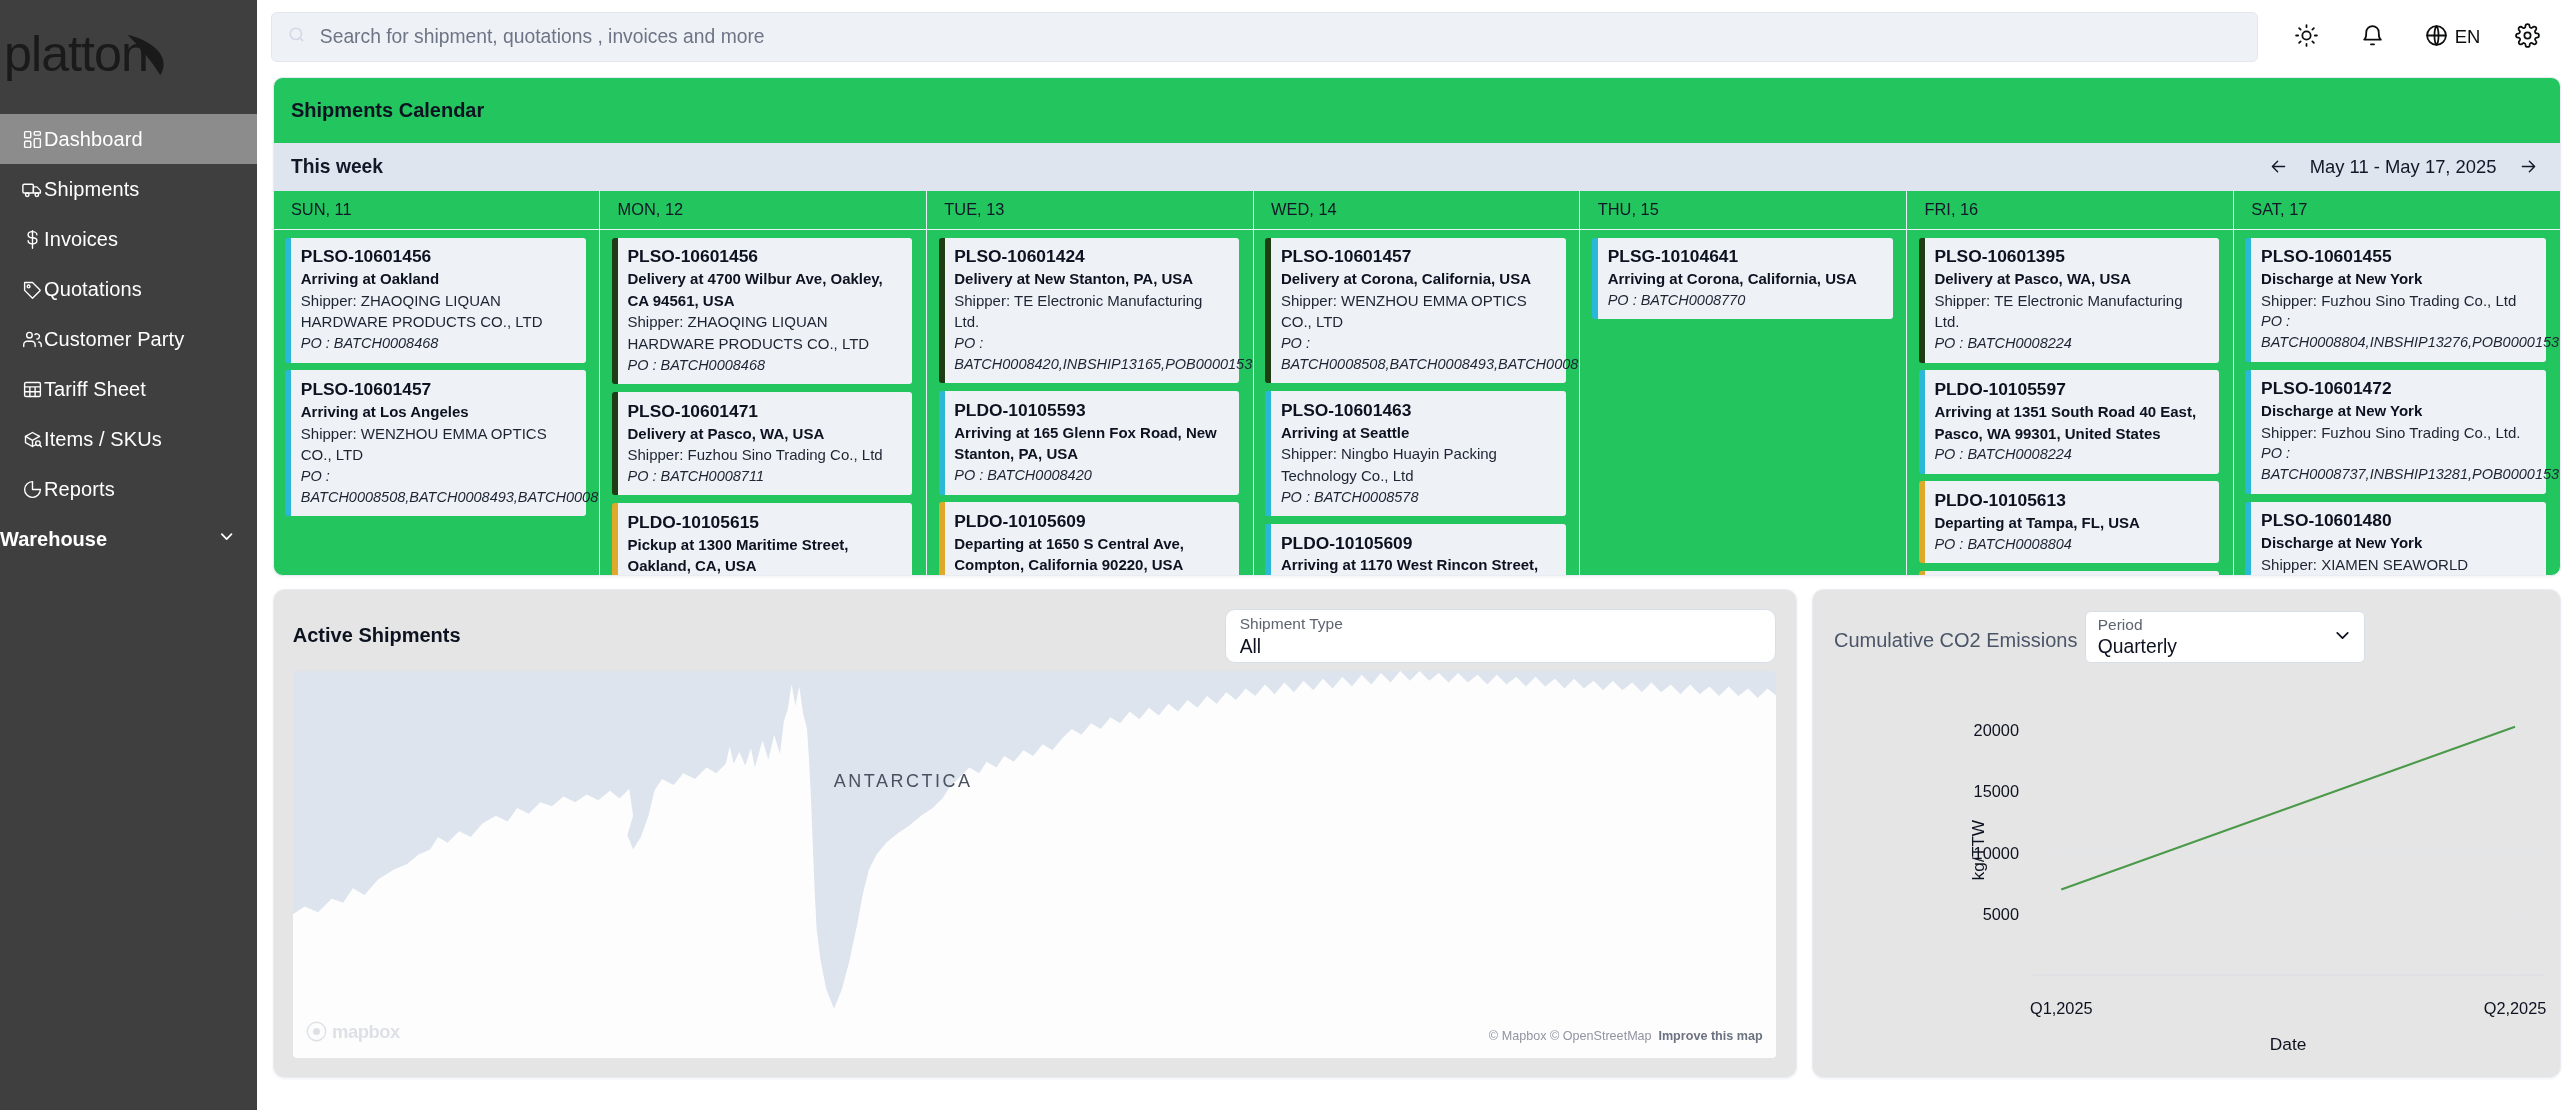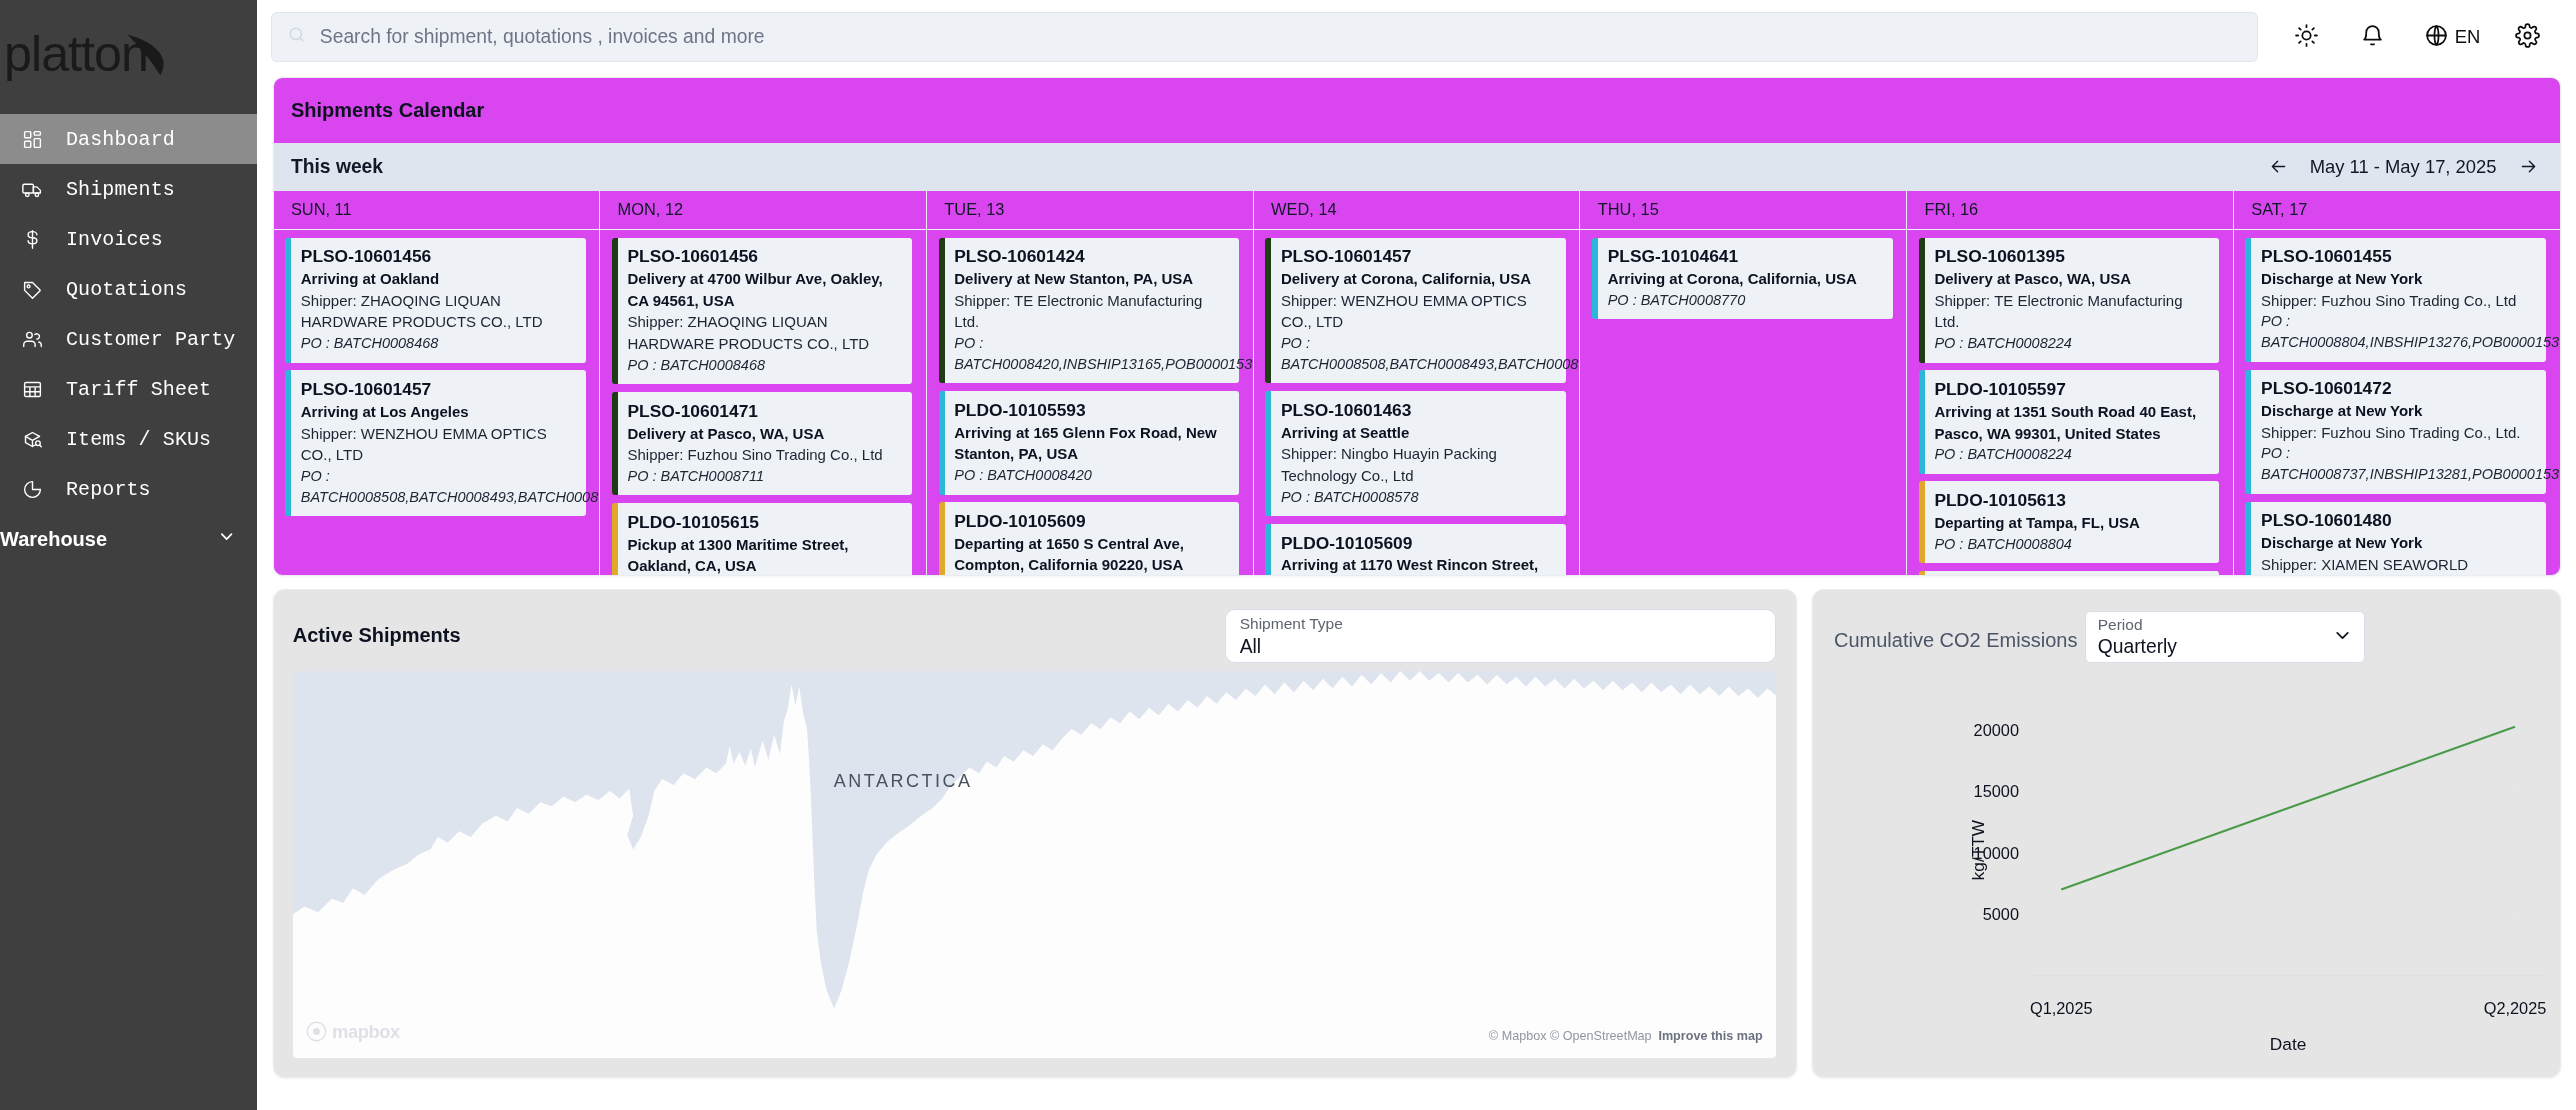--- a/index.html
+++ b/index.html
@@ -16,25 +16,24 @@
     background: #3f3f3f; color: #ffffff;
     display: flex; flex-direction: column;
   }
   #brand {
     height: 114px; display: flex; align-items: center;
     padding-left: 4px;
   }
   #brand-logo { position: relative; width: 222px; height: 60px; }
   #brand-logo svg { display: block; }
   .nav-item {
-    display: flex; align-items: center; gap: 22px;
+    display: flex; align-items: center; gap: 0;
     height: 50px; padding-left: 21px;
     font-size: 20px; color: #ffffff; letter-spacing: 0.1px;
     cursor: pointer;
-    font-family: Liberation Mono, monospace;
   }
   .nav-item.active { background: #8c8c8c; }
   .nav-icon { width: 23px; height: 23px; flex: 0 0 23px;
               display: flex; align-items: center; justify-content: center; }
   .nav-icon svg { width: 21px; height: 21px; stroke: #fff; fill: none;
                   stroke-width: 1.6; stroke-linecap: round; stroke-linejoin: round; }
   .nav-group {
     display: flex; align-items: center; height: 50px;
     padding: 0 21px 0 0; margin-left: 0px;
     font-size: 20px; font-weight: bold; cursor: pointer;
@@ -67,21 +66,21 @@
   #search-input::placeholder { color: #6d7485; }
   .topbar-icons { display: flex; align-items: center; gap: 0px; padding-left: 15.5px; }
   .tb-btn { width: 66px; height: 50px; display: flex; align-items: center;
             justify-content: center; cursor: pointer; gap: 5.8px; }
   .tb-btn svg { width: 25px; height: 25px; stroke: #0c0d0e; fill: none;
                 stroke-width: 1.7; stroke-linecap: round; stroke-linejoin: round; }
   .lang-label { font-size: 18.4px; color: #0c0d0e; }
 
   
   #calendar-card {
-    margin: 2.9px 15.5px 0 15.5px; background: #d946ef;
+    margin: 2.9px 15.5px 0 15.5px; background: #22c55e;
     border: 1px solid #e9edf3; border-radius: 9.7px;
     box-shadow: 0 1px 2.9px rgba(20,30,60,.06);
     height: 499px; overflow: hidden;
   }
   #cal-title { font-size: 20px; font-weight: bold; color: #0d1220;
                padding: 21px 0 21px 17.4px; }
   #cal-subbar {
     background: #dfe5ef; height: 48px; display: flex; align-items: center;
     padding: 0 21px 0 17.4px;
   }

